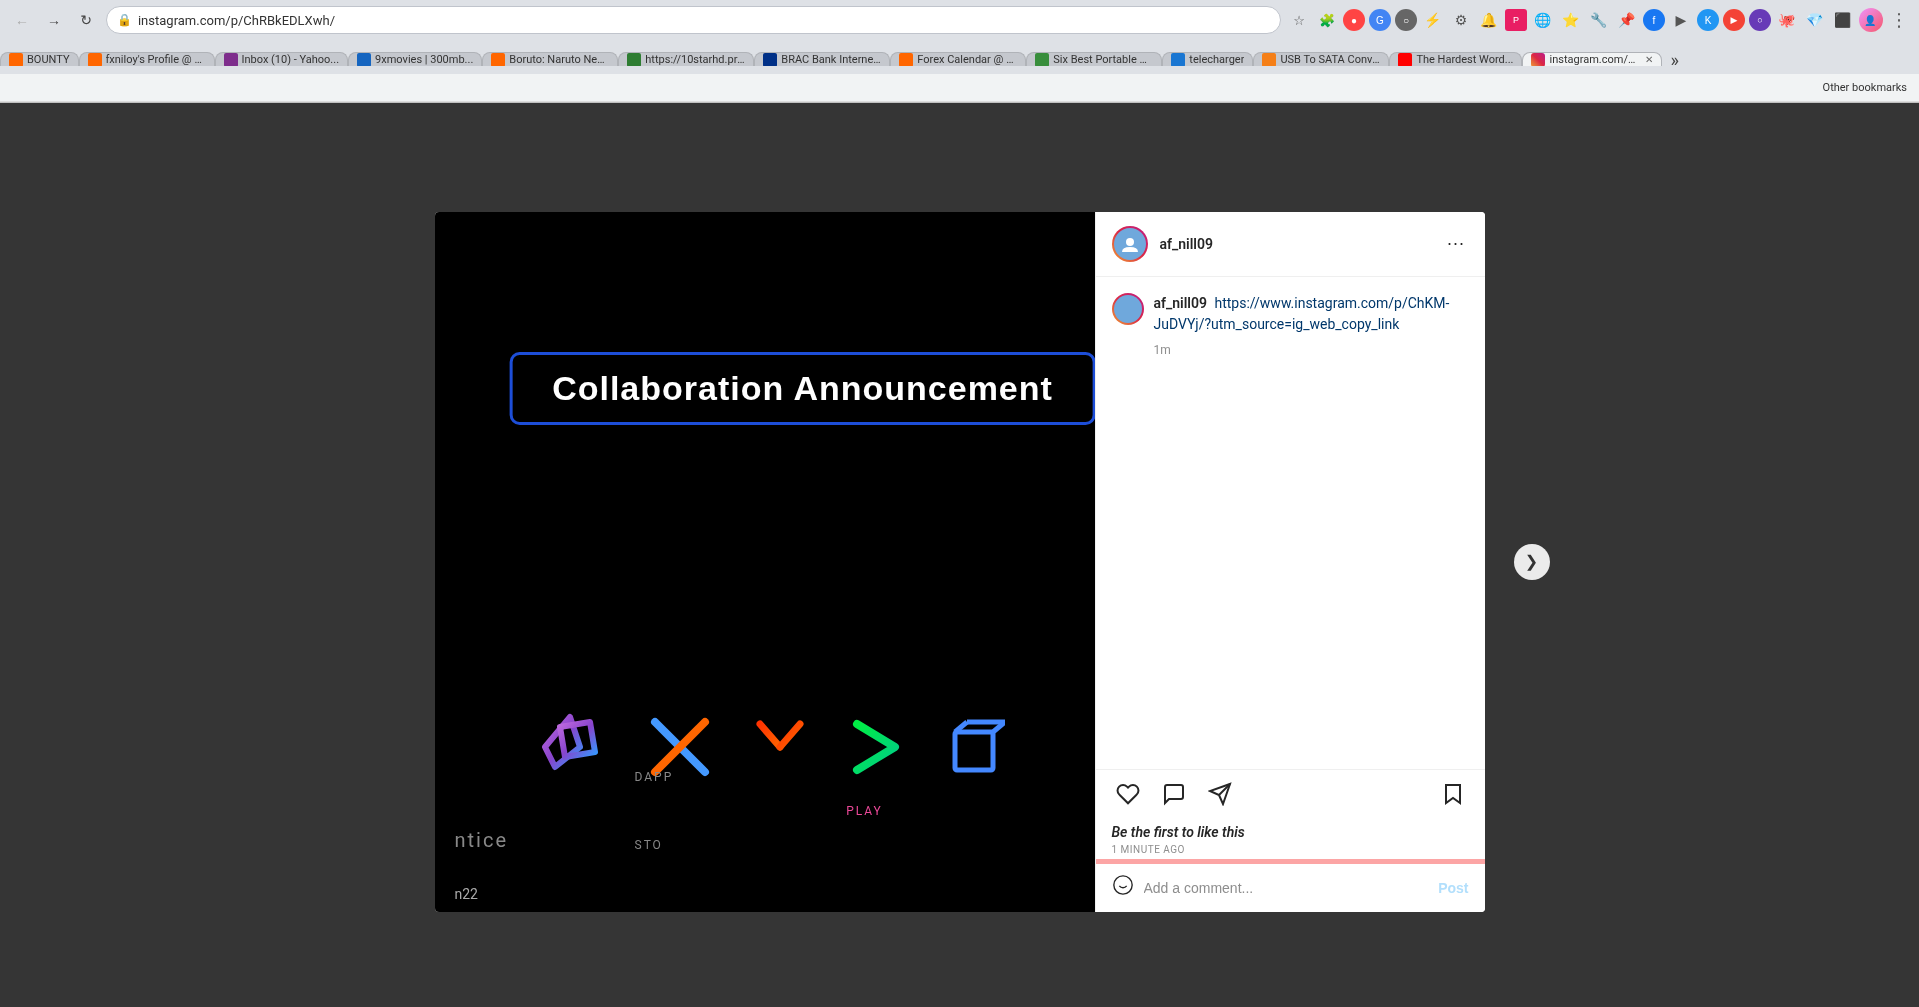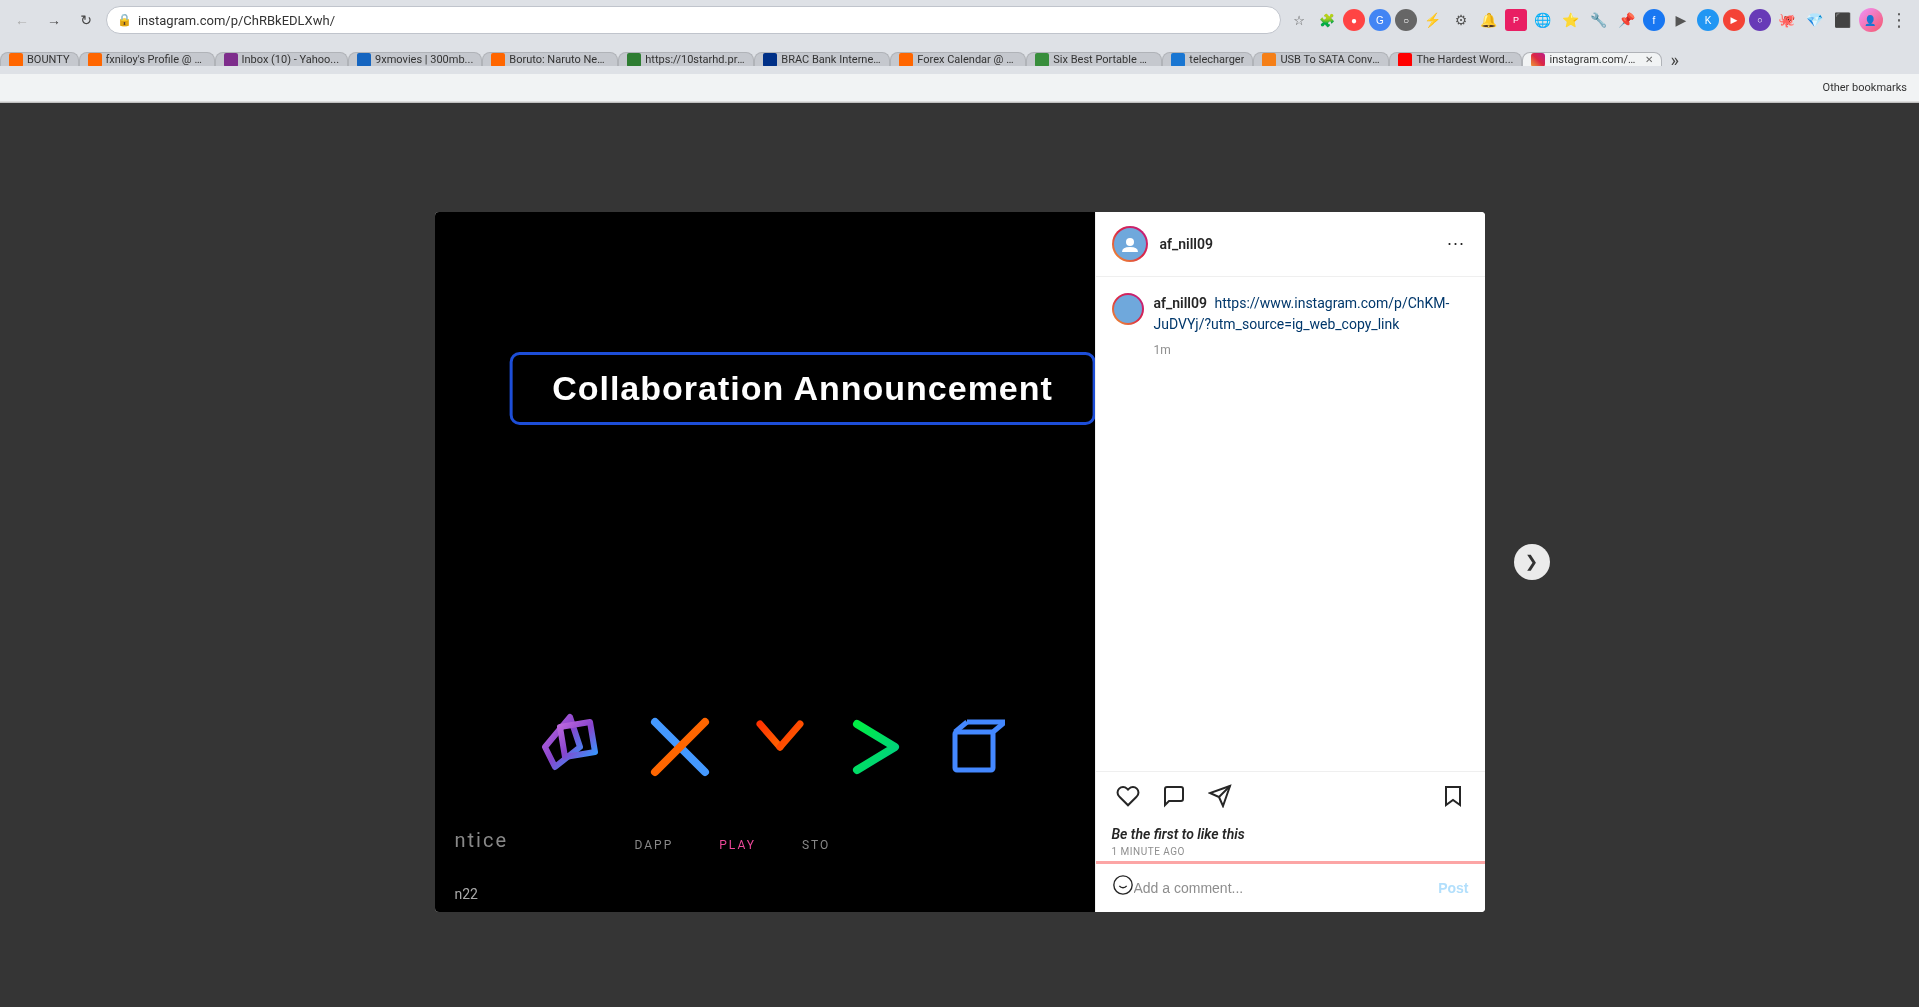--- a/index.html
+++ b/index.html
@@ -128,21 +128,21 @@
     .logo-x { width: 70px; height: 70px; }
     
     .logo-y { width: 70px; height: 70px; }
     
     .logo-arrow { width: 70px; height: 70px; }
     
     .logo-box { width: 60px; height: 60px; }
 
     .brand-names {
       position: absolute; bottom: 60px; left: 200px; width: 460px;
-      display: flex; gap: 46px; font-size: 13px; color: #888; letter-spacing: 3px;
+      display: flex; gap: 20px; font-size: 13px; color: #888; letter-spacing: 3px; flex-direction: column;
     }
 
     .left-text {
       position: absolute; bottom: 60px; left: 20px;
       color: #888; font-size: 18px;
     }
 
     .year-label {
       position: absolute; bottom: 10px; left: 20px;
       color: #aaa; font-size: 14px;
@@ -211,22 +211,22 @@
       background: none; border: none; cursor: pointer;
       font-size: 22px; color: #262626; padding: 4px;
       display: flex; align-items: center; justify-content: center;
     }
     .action-btn.save { margin-left: auto; }
     .like-count { font-size: 14px; font-weight: 600; color: #262626; margin-bottom: 4px; font-style: italic; }
     .time-ago { font-size: 10px; color: #8e8e8e; text-transform: uppercase; letter-spacing: 0.5px; }
 
     
     .comment-input-area {
-      border-top: 3px solid #fca5a5; padding: 10px 16px;
-      display: flex; align-items: center; 
+      border-top: 5px solid #fca5a5; padding: 10px 16px;
+      display: flex; align-items: center; gap: 10px;
     }
     .emoji-btn {
       background: none; border: none; cursor: pointer; font-size: 22px;
       color: #262626;
     }
     .comment-input {
       flex: 1; border: none; outline: none; font-size: 14px;
       color: #262626;
     }
     .comment-input::placeholder { color: #8e8e8e; }

